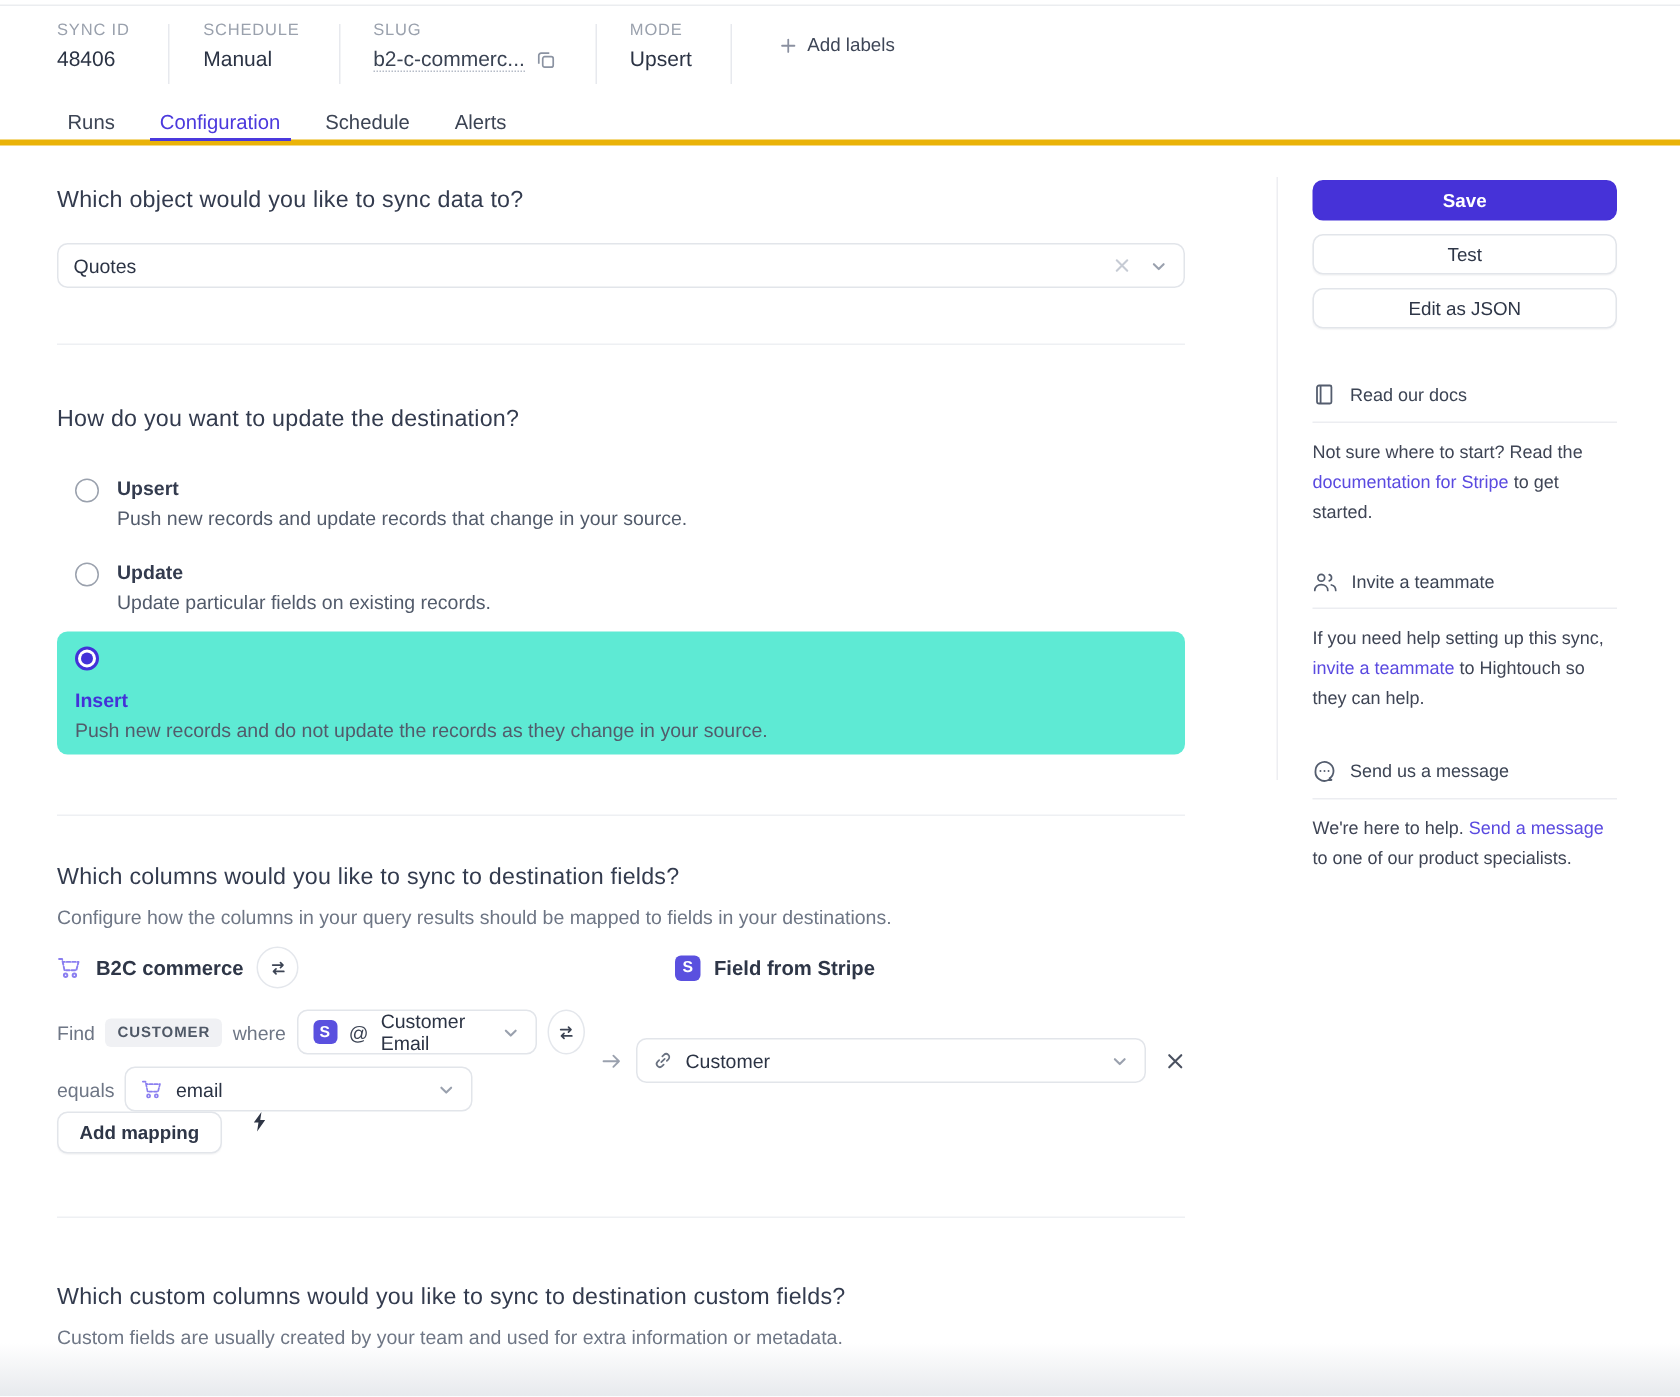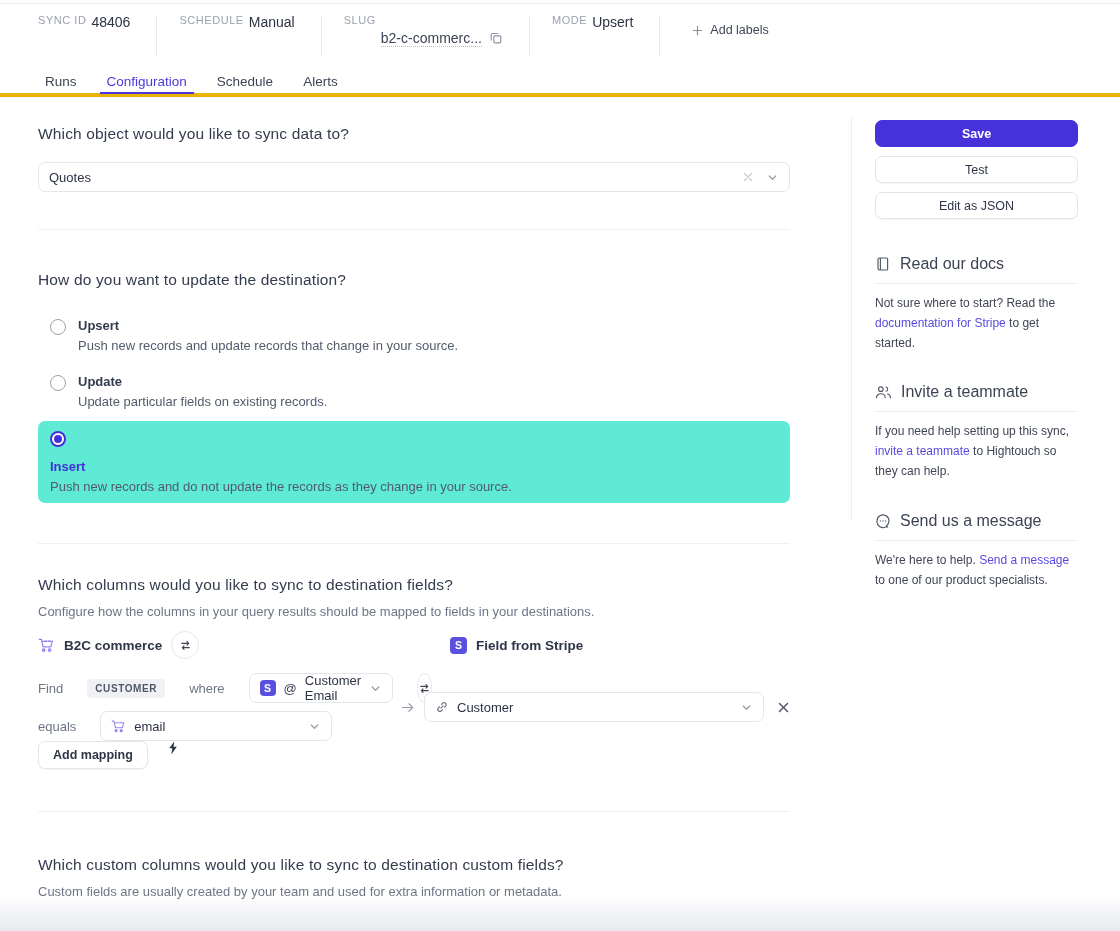--- a/index.html
+++ b/index.html
@@ -3,21 +3,21 @@
 <meta charset="utf-8">
 <style>
   * { margin:0; padding:0; box-sizing:border-box; }
   html,body { background:#fff; }
   body { font-family:"Liberation Sans", sans-serif; color:#2b3344; }
   .page { position:relative; width:1120px; height:931px; background:#fff; overflow:hidden; }
   .top-line { position:absolute; top:3px; left:0; width:100%; height:1px; background:#ebedf0; }
 
   
   .stats { display:flex; align-items:stretch; padding:14px 0 0 38px; height:62px; }
-  .stat { display:flex; flex-direction:row; gap:5px; padding-right:26px; }
+  .stat { display:flex; flex-direction:column; gap:5px; padding-right:26px; }
   .stat-label { font-size:11px; letter-spacing:.05em; color:#9aa1ad; font-weight:500; }
   .stat-value { font-size:14px; color:#2b3344; font-weight:500; }
   .stat-sep { width:1px; background:#e7e9ee; margin:2px 22px 6px 0; }
   .slug-wrap { display:flex; align-items:center; gap:7px; }
   .slug-value { border-bottom:1px dotted #b6bcc7; color:#3a4353; }
   .icon-btn { background:none; border:none; cursor:pointer; display:flex; align-items:center; padding:0; }
   .add-labels { display:flex; align-items:center; gap:7px; background:none; border:none; cursor:pointer;
                 font-size:12.5px; color:#3e4657; font-family:inherit; margin:4px 0 0 10px; height:24px; }
 
   
@@ -56,38 +56,38 @@
   .map-head { display:flex; align-items:center; margin-top:12px; }
   .map-head-left { width:386px; display:flex; align-items:center; gap:9px; }
   .map-head-right { display:flex; align-items:center; gap:9px; padding-left:26px; }
   .map-title { font-size:13.5px; font-weight:700; color:#2e3647; }
   .circle-btn { width:30px; height:30px; border-radius:50%; border:1px solid #e4e7ec; background:#fff; display:flex; align-items:center; justify-content:center; cursor:pointer; }
   .circle-btn.sm { width:28px; height:28px; }
   .stripe-badge { width:17px; height:17px; border-radius:4px; background:#5a50df; color:#fff; font-size:10.5px; font-weight:700;
                   display:flex; align-items:center; justify-content:center; flex:none; }
   .map-row { display:flex; margin-top:14px; }
   .map-left { width:352px; display:flex; flex-direction:column; gap:8px; }
-  .map-line { display:flex; align-items:center; gap:24px; }
+  .map-line { display:flex; align-items:center; gap:7px; }
   .muted { font-size:13px; color:#6e7685; }
   .chip { font-size:10px; letter-spacing:.06em; color:#4f5866; background:#f0f1f4; border-radius:4px; padding:4px 8px; font-weight:600; }
   .at-glyph { font-size:13px; color:#3c4454; }
   .arrow-cell { width:34px; display:flex; align-items:center; justify-content:center; color:#9aa1ae; font-size:15px; }
   .map-right { flex:1; display:flex; align-items:center; gap:13px; }
   .add-mapping { height:28px; padding:0 14px; border:1px solid #e2e5ea; border-radius:7px; background:#fff;
                  font-size:12.5px; font-weight:700; color:#2e3647; font-family:inherit; cursor:pointer;
                  box-shadow:0 1px 1px rgba(20,30,60,.04); }
   .add-map-line { display:flex; align-items:flex-start; gap:20px; }
 
   
   .btn { width:100%; height:27px; border-radius:7px; font-size:12.5px; font-weight:700; font-family:inherit; cursor:pointer; }
   .btn-primary { background:#4632d8; border:1px solid #4632d8; color:#fff; }
   .btn-secondary { background:#fff; border:1px solid #e2e5ea; color:#2e3647; font-weight:500; margin-top:9px;
                    box-shadow:0 1px 1px rgba(20,30,60,.04); }
   .help-block { margin-top:30px; }
-  .help-title { display:flex; align-items:center; gap:9px; font-size:16px; color:#3c4454; padding-bottom:10px; border-bottom:1px solid #ecedf1; }
+  .help-title { display:flex; align-items:center; gap:9px; font-size:12px; color:#3c4454; padding-bottom:10px; border-bottom:1px solid #ecedf1; }
   .help-text { font-size:12px; line-height:1.65; color:#3f4555; margin-top:10px; }
   .help-text a { color:#5a4ae0; text-decoration:none; cursor:pointer; }
   .help-block.first { margin-top:36px; }
 
   .bottom-fade { position:absolute; left:0; bottom:0; width:100%; height:36px;
                  background:linear-gradient(to bottom, rgba(230,232,236,0), rgba(223,226,231,.75)); pointer-events:none; }
 
   svg { display:block; }
 </style>
 </head>

